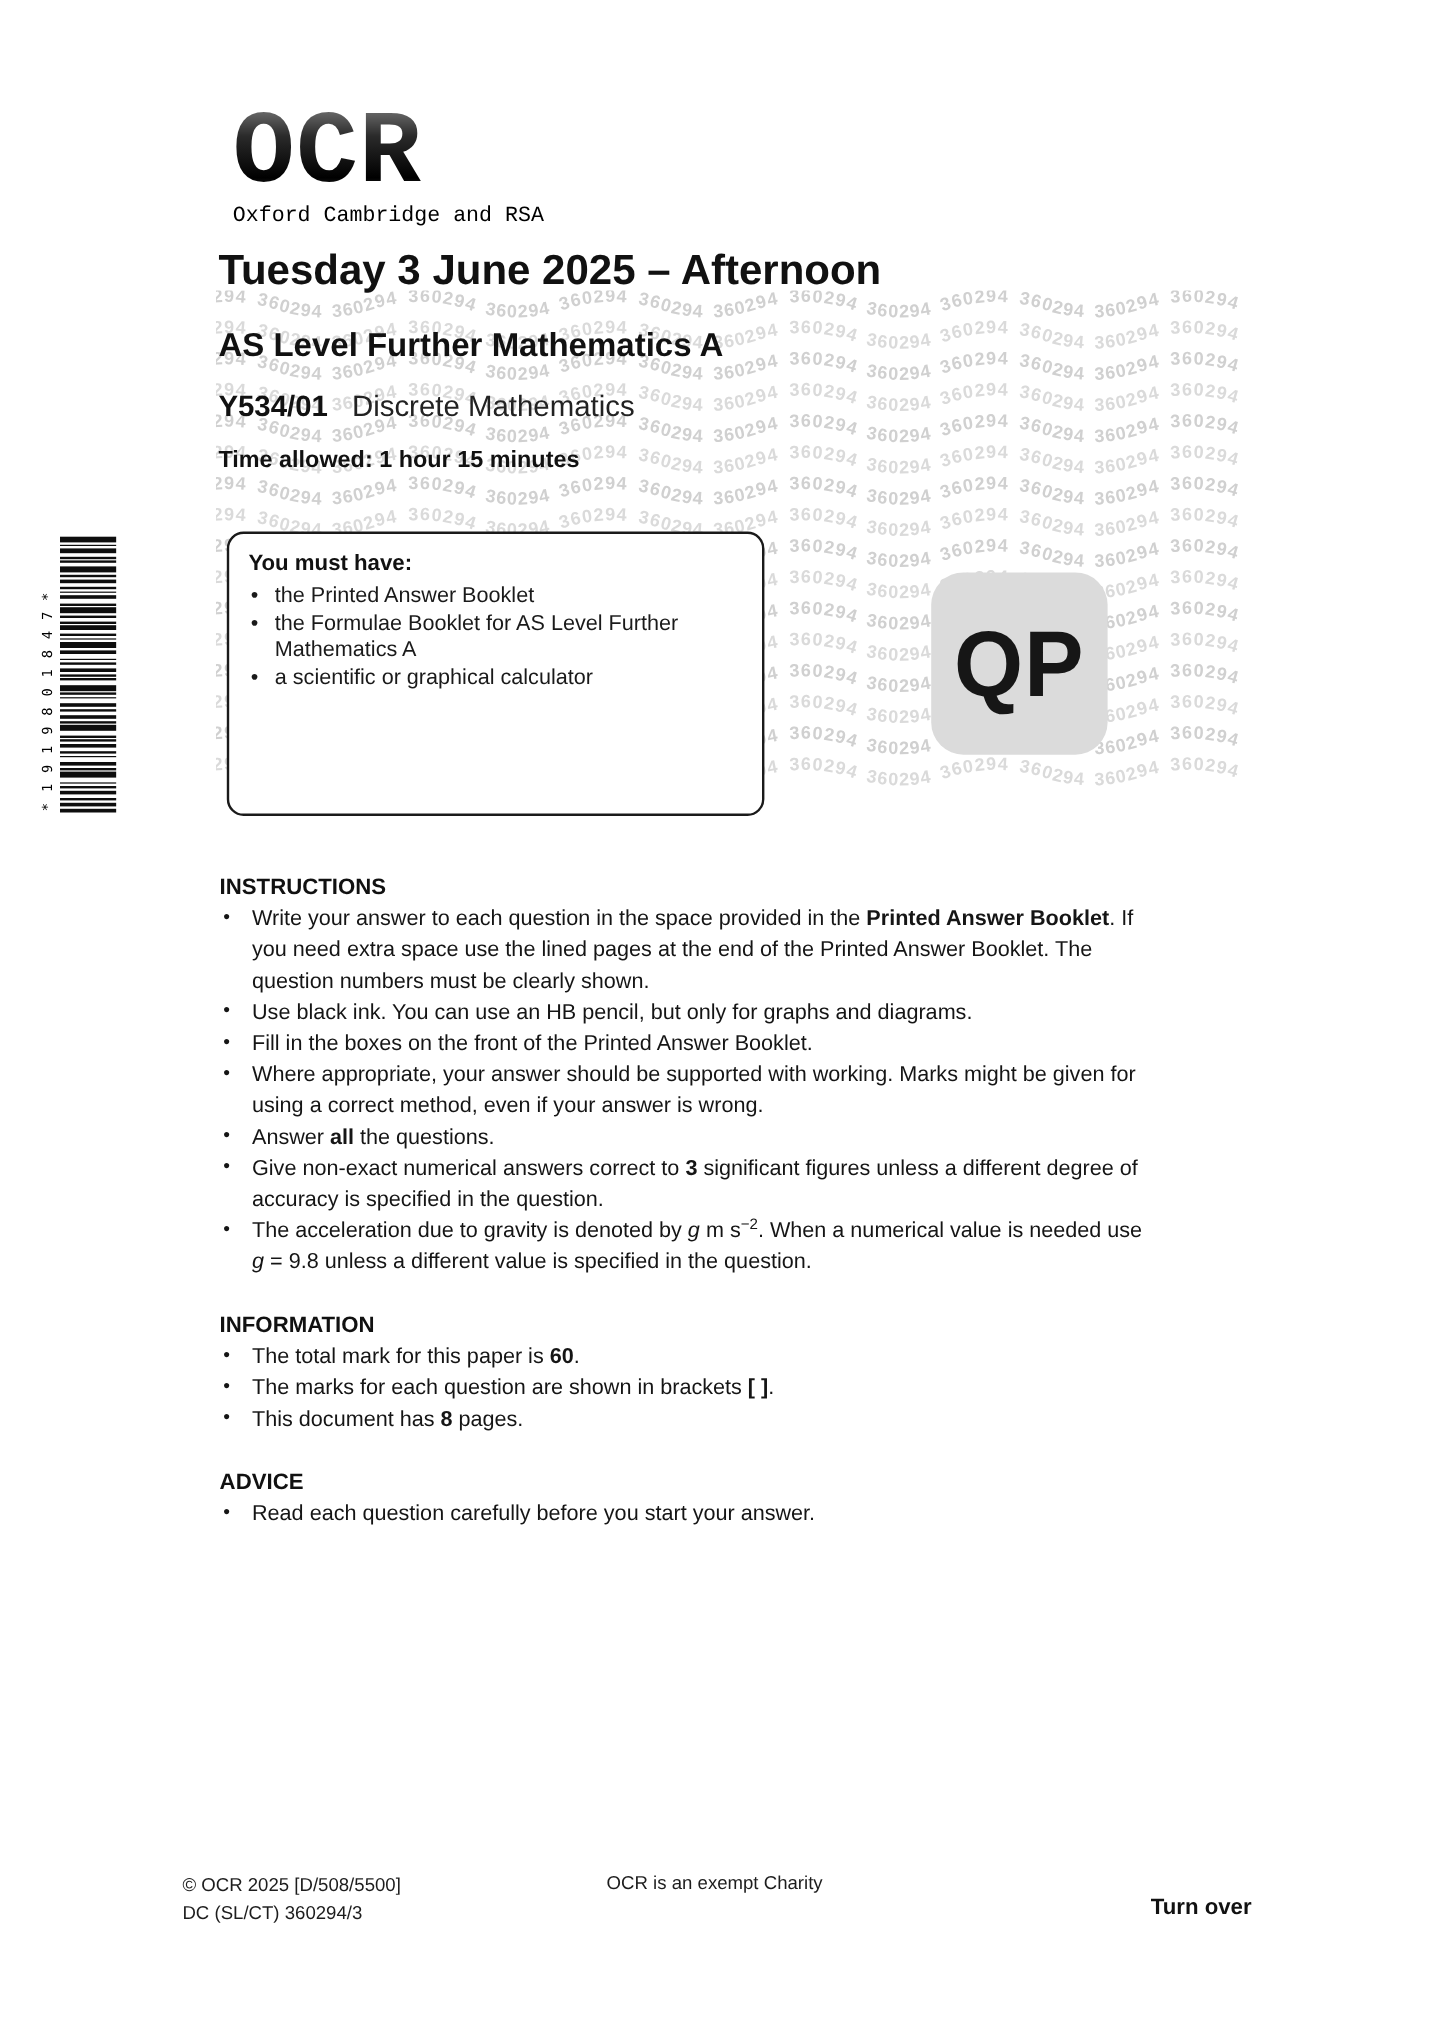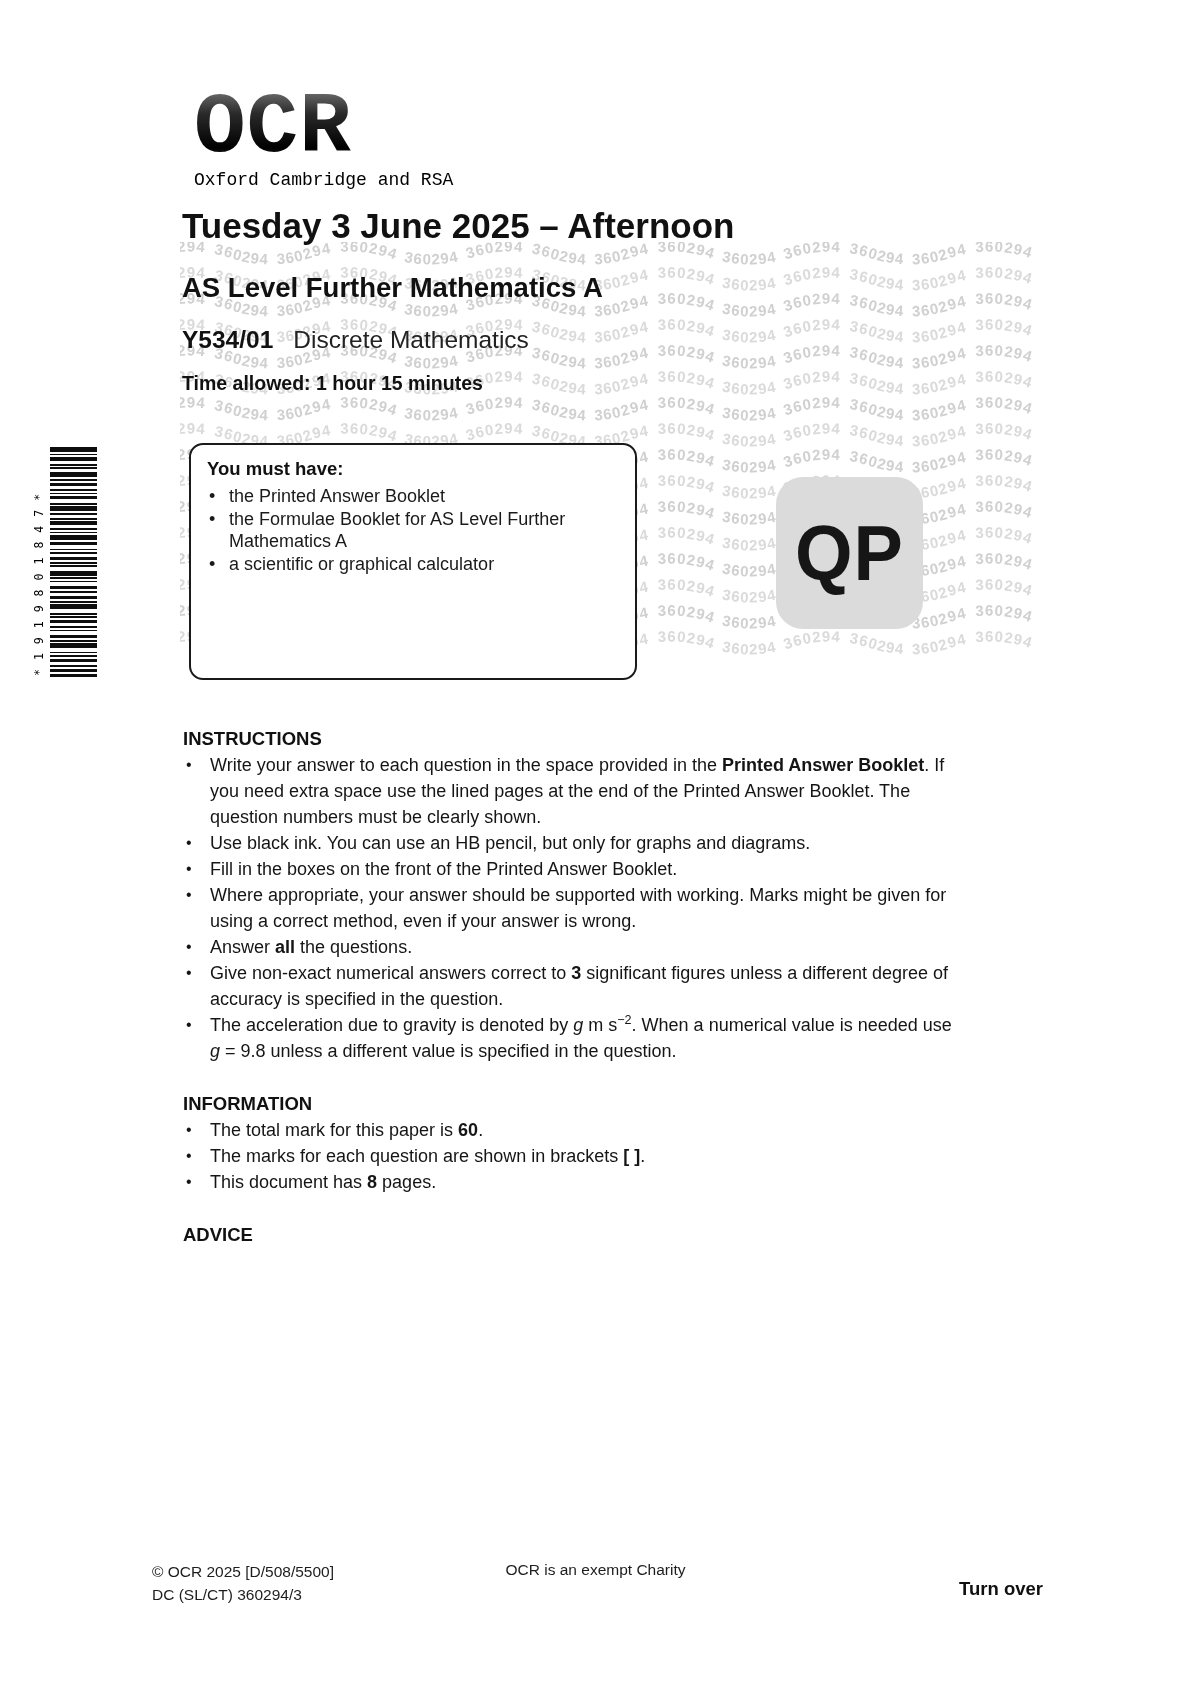--- a/index.html
+++ b/index.html
@@ -204,20 +204,23 @@
     </ul>
 
   <h3>INFORMATION</h3>
   <ul>
       <li><span>The total mark for this paper is </span><b>60</b><span>.</span></li>
       <li><span>The marks for each question are shown in brackets </span><b>[ ]</b><span>.</span></li>
       <li><span>This document has </span><b>8</b><span> pages.</span></li>
     </ul>
 
   <h3>ADVICE</h3>
+  <ul>
+      <li><span>Read each question carefully before you start your answer.</span></li>
+    </ul>
 </div>
 
 <div class="footer-left">
   <div>© OCR 2025 [D/508/5500]</div>
   <div>DC (SL/CT) 360294/3</div>
 </div>
 <div class="footer-center">OCR is an exempt Charity</div>
 <div class="footer-right">Turn over</div>
 
 </body></html>

